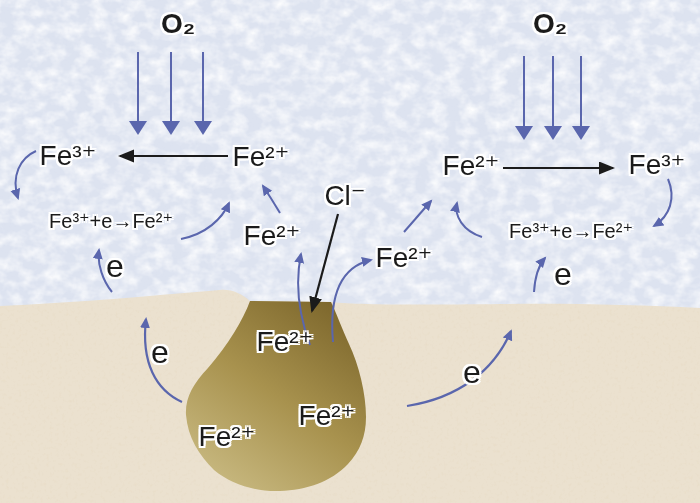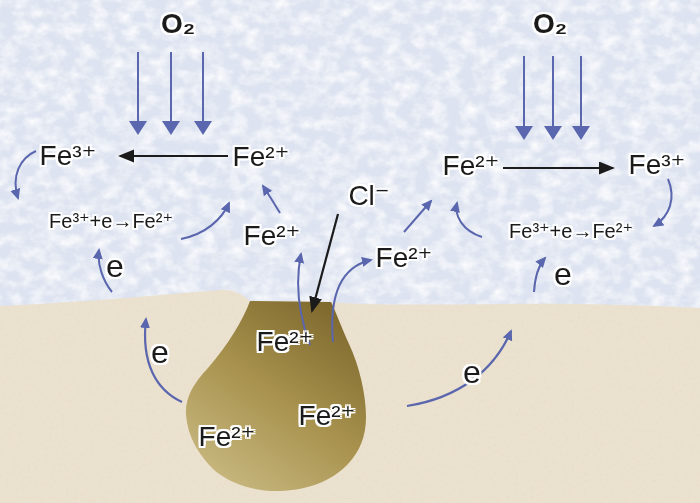--- a/index.html
+++ b/index.html
@@ -120,21 +120,21 @@
 
   <div class="lbl bold" style="left:178px;top:24px;">O₂</div>
   <div class="lbl bold" style="left:550px;top:24px;">O₂</div>
 
   <div class="lbl" style="left:68px;top:156px;">Fe³⁺</div>
   <div class="lbl" style="left:261px;top:157px;">Fe²⁺</div>
   <div class="lbl rx" style="left:111px;top:221px;">Fe³⁺+e→Fe²⁺</div>
   <div class="lbl e" style="left:115px;top:266px;">e</div>
   <div class="lbl" style="left:272px;top:236px;">Fe²⁺</div>
 
-  <div class="lbl" style="left:369px;top:196px;">Cl⁻</div>
+  <div class="lbl" style="left:345px;top:196px;">Cl⁻</div>
   <div class="lbl" style="left:404px;top:258px;">Fe²⁺</div>
 
   <div class="lbl" style="left:471px;top:166px;">Fe²⁺</div>
   <div class="lbl" style="left:657px;top:165px;">Fe³⁺</div>
   <div class="lbl rx" style="left:571px;top:231px;">Fe³⁺+e→Fe²⁺</div>
   <div class="lbl e" style="left:563px;top:274px;">e</div>
 
   <div class="lbl e" style="left:160px;top:352px;">e</div>
   <div class="lbl e" style="left:472px;top:372px;">e</div>
 

